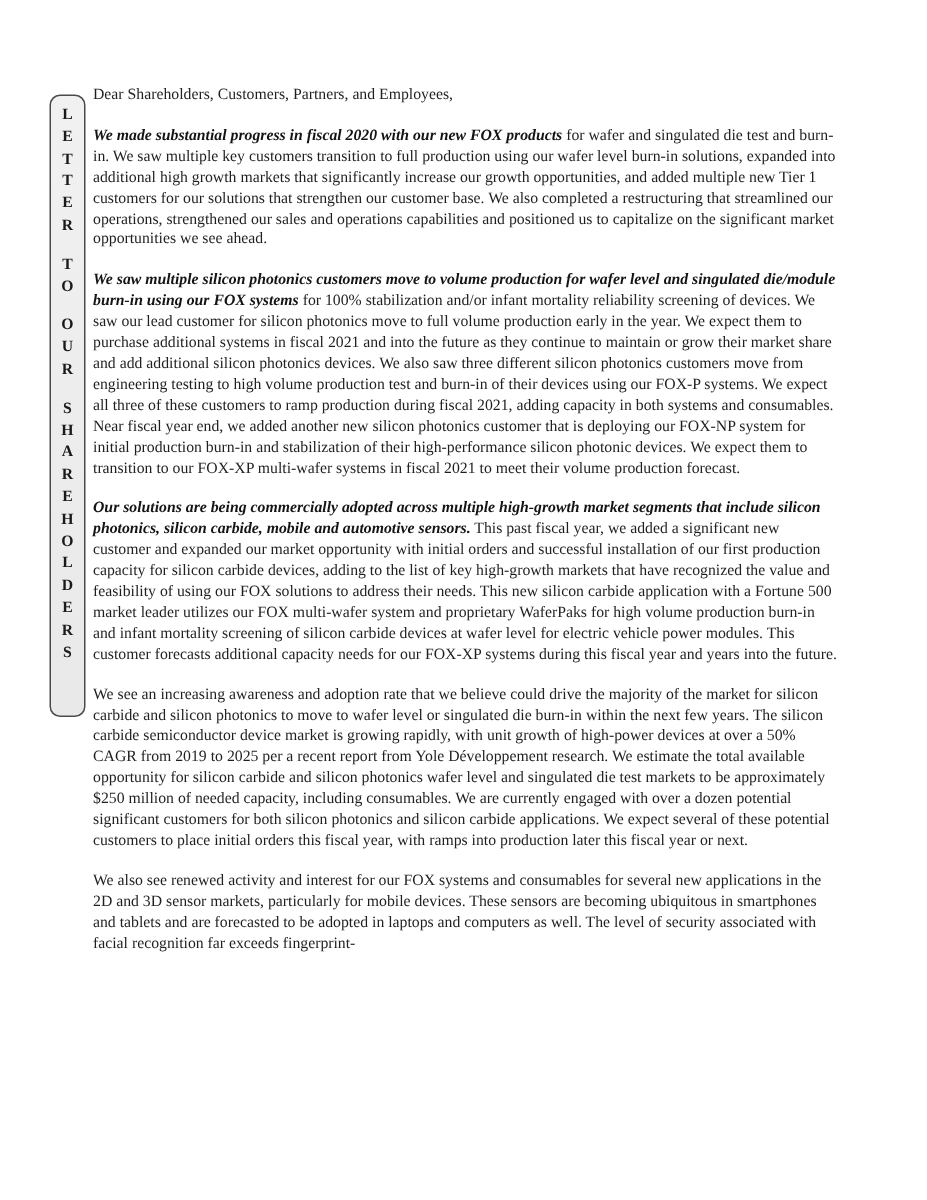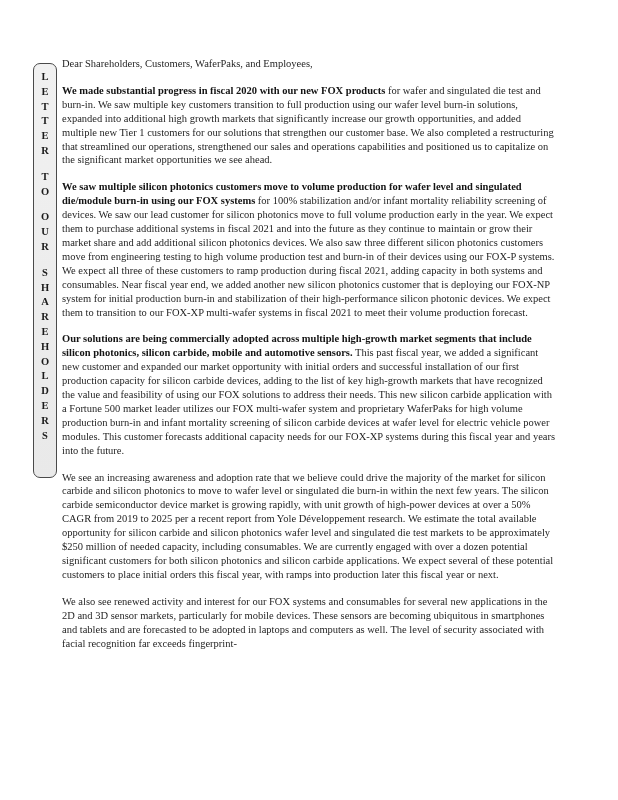--- a/index.html
+++ b/index.html
@@ -55,20 +55,21 @@
     font-size: 10.5px;
     line-height: 13.9px;
     text-align: left;
   }
   .para {
     margin: 0 0 13px 0;
   }
   .para strong {
     font-weight: bold;
     color: #141414;
+    font-style: italic;
   }
 </style>
 </head>
 <body>
 
 <div class="page">
 
   <div class="side-tab" id="side-tab">
       <div class="tab-word">
         <div class="tab-letter">L</div>
@@ -97,21 +98,21 @@
         <div class="tab-letter">O</div>
         <div class="tab-letter">L</div>
         <div class="tab-letter">D</div>
         <div class="tab-letter">E</div>
         <div class="tab-letter">R</div>
         <div class="tab-letter">S</div>
       </div>
     </div>
 
   <div class="content" id="letter-content">
-    <p class="para">Dear Shareholders, Customers, WaferPaks, and Employees,</p>
+    <p class="para">Dear Shareholders, Customers, Partners, and Employees,</p>
   <p class="para"><strong>We made substantial progress in fiscal 2020 with our new FOX products</strong> for wafer and singulated die test and burn-in. We saw multiple key customers transition to full production using our wafer level burn-in solutions, expanded into additional high growth markets that significantly increase our growth opportunities, and added multiple new Tier 1 customers for our solutions that strengthen our customer base. We also completed a restructuring that streamlined our operations, strengthened our sales and operations capabilities and positioned us to capitalize on the significant market opportunities we see ahead.</p>
       <p class="para"><strong>We saw multiple silicon photonics customers move to volume production for wafer level and singulated die/module burn-in using our FOX systems</strong> for 100% stabilization and/or infant mortality reliability screening of devices. We saw our lead customer for silicon photonics move to full volume production early in the year. We expect them to purchase additional systems in fiscal 2021 and into the future as they continue to maintain or grow their market share and add additional silicon photonics devices. We also saw three different silicon photonics customers move from engineering testing to high volume production test and burn-in of their devices using our FOX-P systems. We expect all three of these customers to ramp production during fiscal 2021, adding capacity in both systems and consumables. Near fiscal year end, we added another new silicon photonics customer that is deploying our FOX-NP system for initial production burn-in and stabilization of their high-performance silicon photonic devices. We expect them to transition to our FOX-XP multi-wafer systems in fiscal 2021 to meet their volume production forecast.</p>
       <p class="para"><strong>Our solutions are being commercially adopted across multiple high-growth market segments that include silicon photonics, silicon carbide, mobile and automotive sensors.</strong> This past fiscal year, we added a significant new customer and expanded our market opportunity with initial orders and successful installation of our first production capacity for silicon carbide devices, adding to the list of key high-growth markets that have recognized the value and feasibility of using our FOX solutions to address their needs. This new silicon carbide application with a Fortune 500 market leader utilizes our FOX multi-wafer system and proprietary WaferPaks for high volume production burn-in and infant mortality screening of silicon carbide devices at wafer level for electric vehicle power modules. This customer forecasts additional capacity needs for our FOX-XP systems during this fiscal year and years into the future.</p>
       <p class="para">We see an increasing awareness and adoption rate that we believe could drive the majority of the market for silicon carbide and silicon photonics to move to wafer level or singulated die burn-in within the next few years. The silicon carbide semiconductor device market is growing rapidly, with unit growth of high-power devices at over a 50% CAGR from 2019 to 2025 per a recent report from Yole Développement research. We estimate the total available opportunity for silicon carbide and silicon photonics wafer level and singulated die test markets to be approximately $250 million of needed capacity, including consumables. We are currently engaged with over a dozen potential significant customers for both silicon photonics and silicon carbide applications. We expect several of these potential customers to place initial orders this fiscal year, with ramps into production later this fiscal year or next.</p>
       <p class="para">We also see renewed activity and interest for our FOX systems and consumables for several new applications in the 2D and 3D sensor markets, particularly for mobile devices. These sensors are becoming ubiquitous in smartphones and tablets and are forecasted to be adopted in laptops and computers as well. The level of security associated with facial recognition far exceeds fingerprint-</p>
     </div>
 
 </div>
 
 </body></html>

